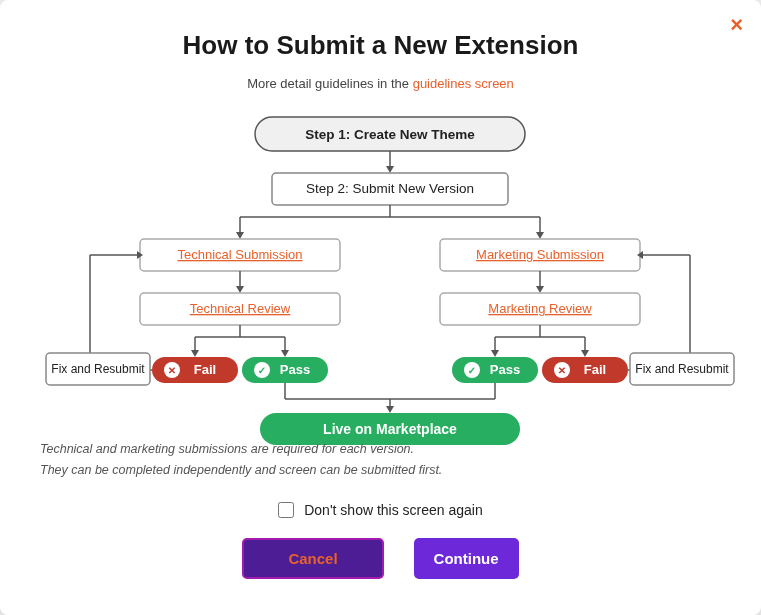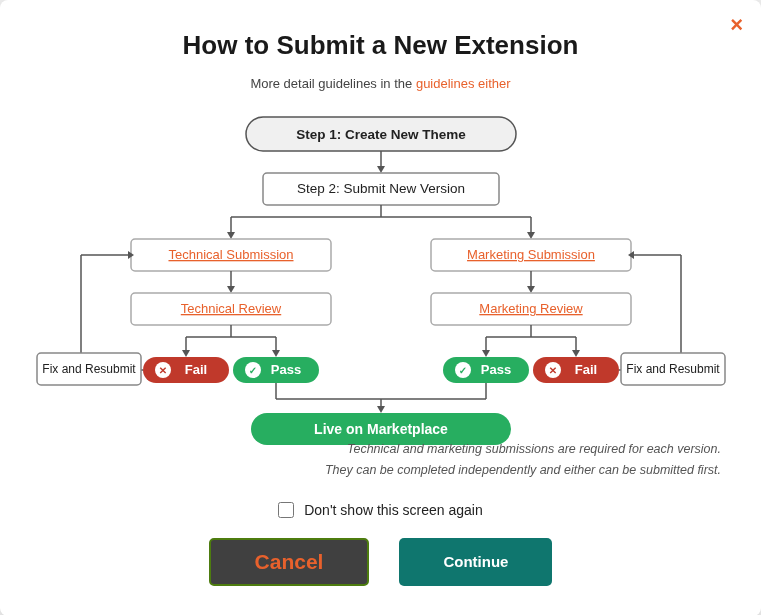--- a/index.html
+++ b/index.html
@@ -45,21 +45,21 @@
       color: #444;
       margin-bottom: 18px;
     }
     .subtitle a {
       color: #e8612c;
       text-decoration: none;
     }
 
     
     .notes {
-      text-align: right;
+      text-align: left;
       font-size: 12.5px;
       color: #555;
       font-style: italic;
       margin-top: 10px;
       line-height: 1.7;
     }
 
     
     .checkbox-row {
       display: flex;
@@ -77,57 +77,57 @@
     }
 
     
     .btn-row {
       display: flex;
       justify-content: center;
       gap: 30px;
       margin-top: 20px;
     }
     .btn-cancel {
-      border: 2px solid #4d7c0f;
+      border: 2px solid #a21caf;
       color: #e8612c;
-      background: #404040;
-      border-radius: 5px;
-      padding: 10px 44px;
-      font-size: 21px;
-      font-weight: 600;
-      cursor: pointer;
-    }
-    .btn-continue {
-      background: #0f766e;
-      color: #fff;
-      border: none;
+      background: #4c1d95;
       border-radius: 5px;
       padding: 10px 44px;
       font-size: 15px;
       font-weight: 600;
       cursor: pointer;
     }
+    .btn-continue {
+      background: #6d28d9;
+      color: #fff;
+      border: none;
+      border-radius: 5px;
+      padding: 10px 20px;
+      font-size: 15px;
+      font-weight: 600;
+      cursor: pointer;
+    }
 
     
     .flow-svg-container {
       width: 100%;
       display: flex;
-      justify-content: center;
+      justify-content: flex-start;
     }
   </style>
 </head>
 <body>
 
 <div class="modal">
   <button class="close-btn">×</button>
 
   <h1 class="modal-title">How to Submit a New Extension</h1>
   <p class="subtitle">
     <span>More detail guidelines in the</span>
-    <a href="#">guidelines either</a>
+    <a href="#">guidelines screen</a>
   </p>
 
   <div class="flow-svg-container">
     <svg width="700" height="320" viewBox="0 0 700 320" xmlns="http://www.w3.org/2000/svg" style="overflow:visible;">
 
       <rect x="215" y="8" width="270" height="34" rx="17" ry="17" fill="#f0f0f0" stroke="#555" stroke-width="1.5"></rect>
       <text x="350" y="30" text-anchor="middle" font-size="13.5" font-weight="700" fill="#222" font-family="Arial,sans-serif">Step 1: Create New Theme</text>
 
       <line x1="350" y1="42" x2="350" y2="60" stroke="#555" stroke-width="1.5"></line>
       <polygon points="346,57 354,57 350,64" fill="#555"></polygon>
@@ -222,21 +222,21 @@
       <line x1="650" y1="146" x2="600" y2="146" stroke="#555" stroke-width="1.5"></line>
       <polygon points="603,142 603,150 597,146" fill="#555"></polygon>
 
       <rect x="590" y="244" width="104" height="32" rx="4" fill="#fff" stroke="#888" stroke-width="1.5"></rect>
       <text x="642" y="264" text-anchor="middle" font-size="12" fill="#222" font-family="Arial,sans-serif">Fix and Resubmit</text>
     </svg>
   </div>
 
   <div class="notes">
     <p>Technical and marketing submissions are required for each version.</p>
-    <p>They can be completed independently and either can be submitted first.</p>
+    <p>They can be completed independently and screen can be submitted first.</p>
   </div>
 
   <div class="checkbox-row">
     <input type="checkbox" id="dont-show" style="">
     <label for="dont-show">Don't show this screen again</label>
   </div>
 
   <div class="btn-row">
     <button class="btn-cancel">Cancel</button>
     <button class="btn-continue">Continue</button>

